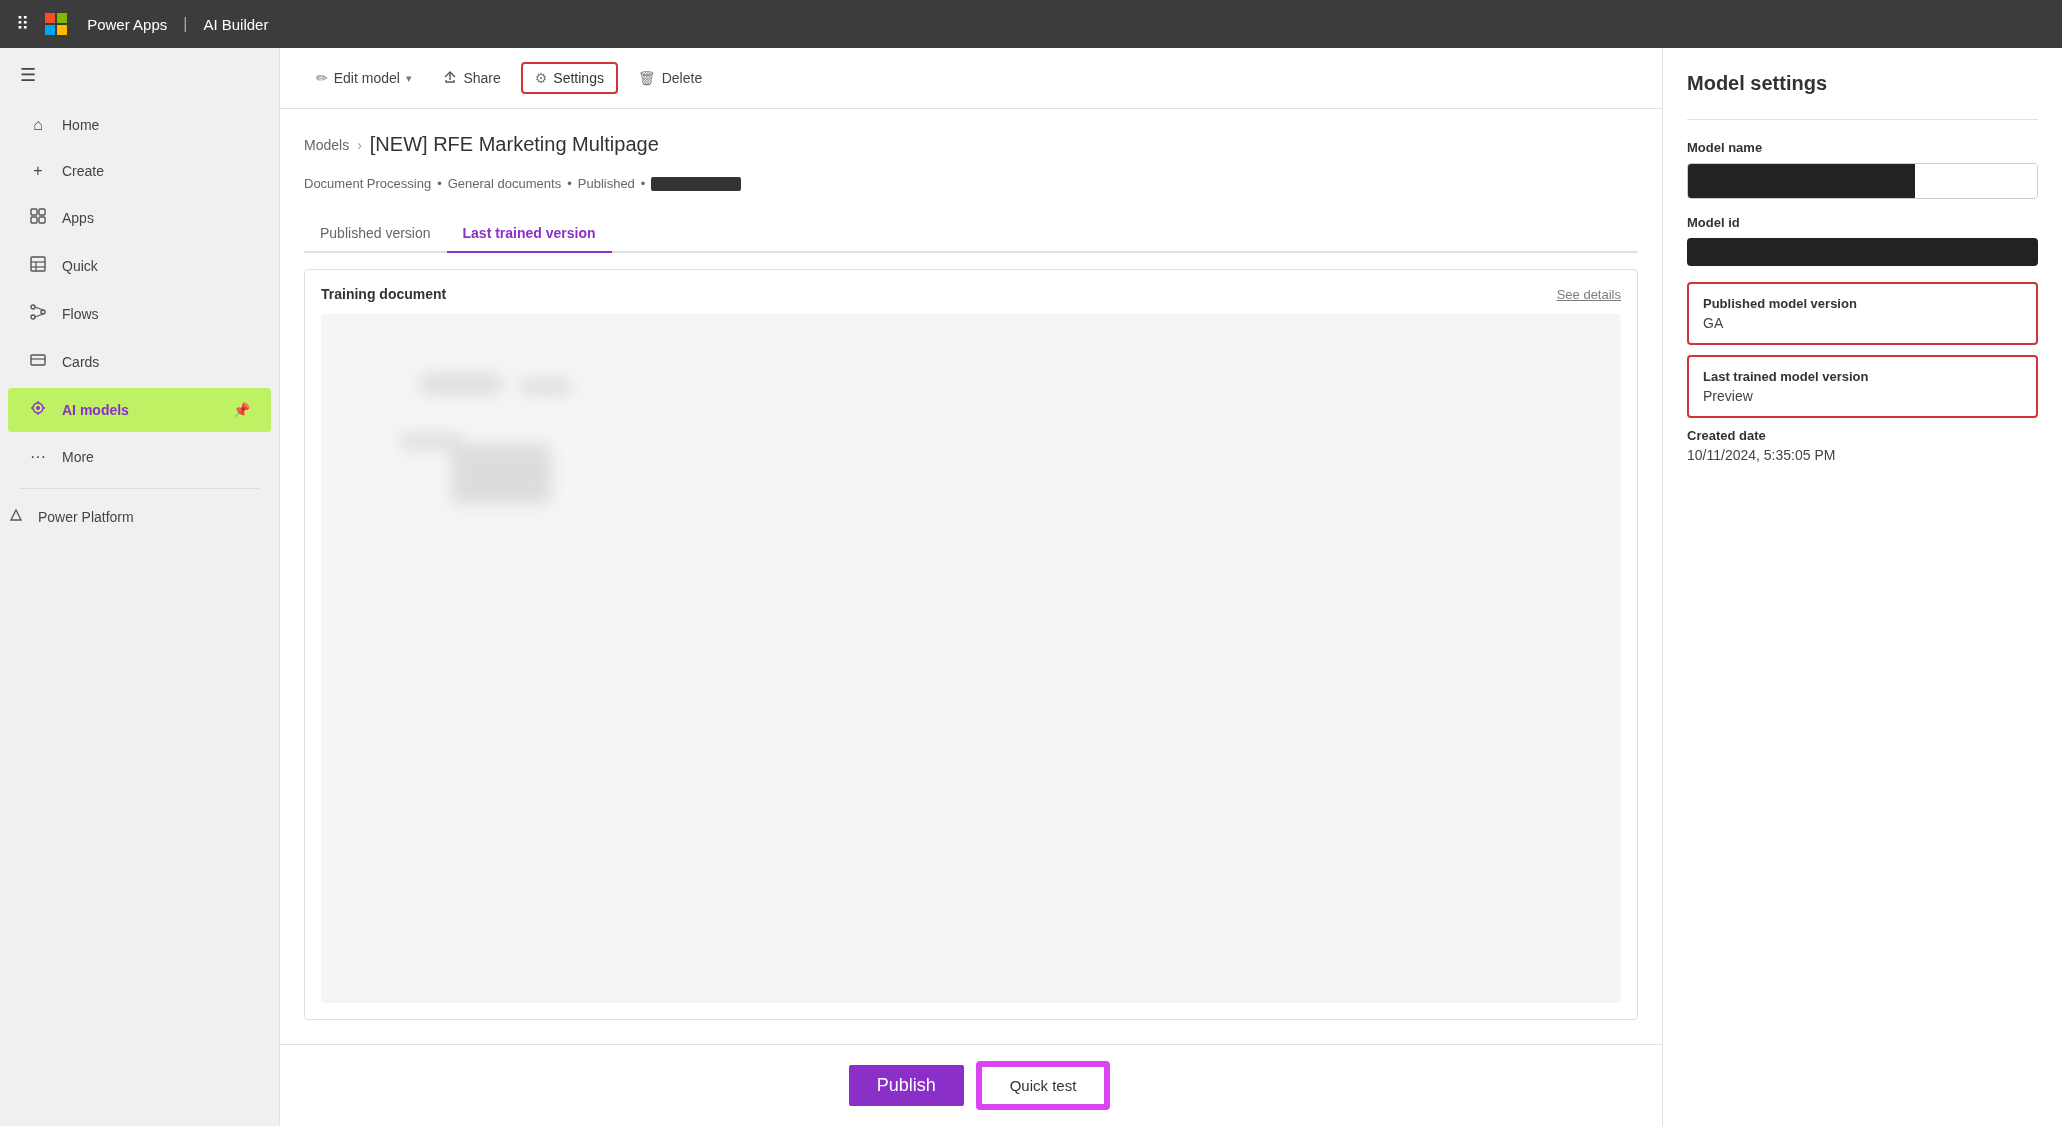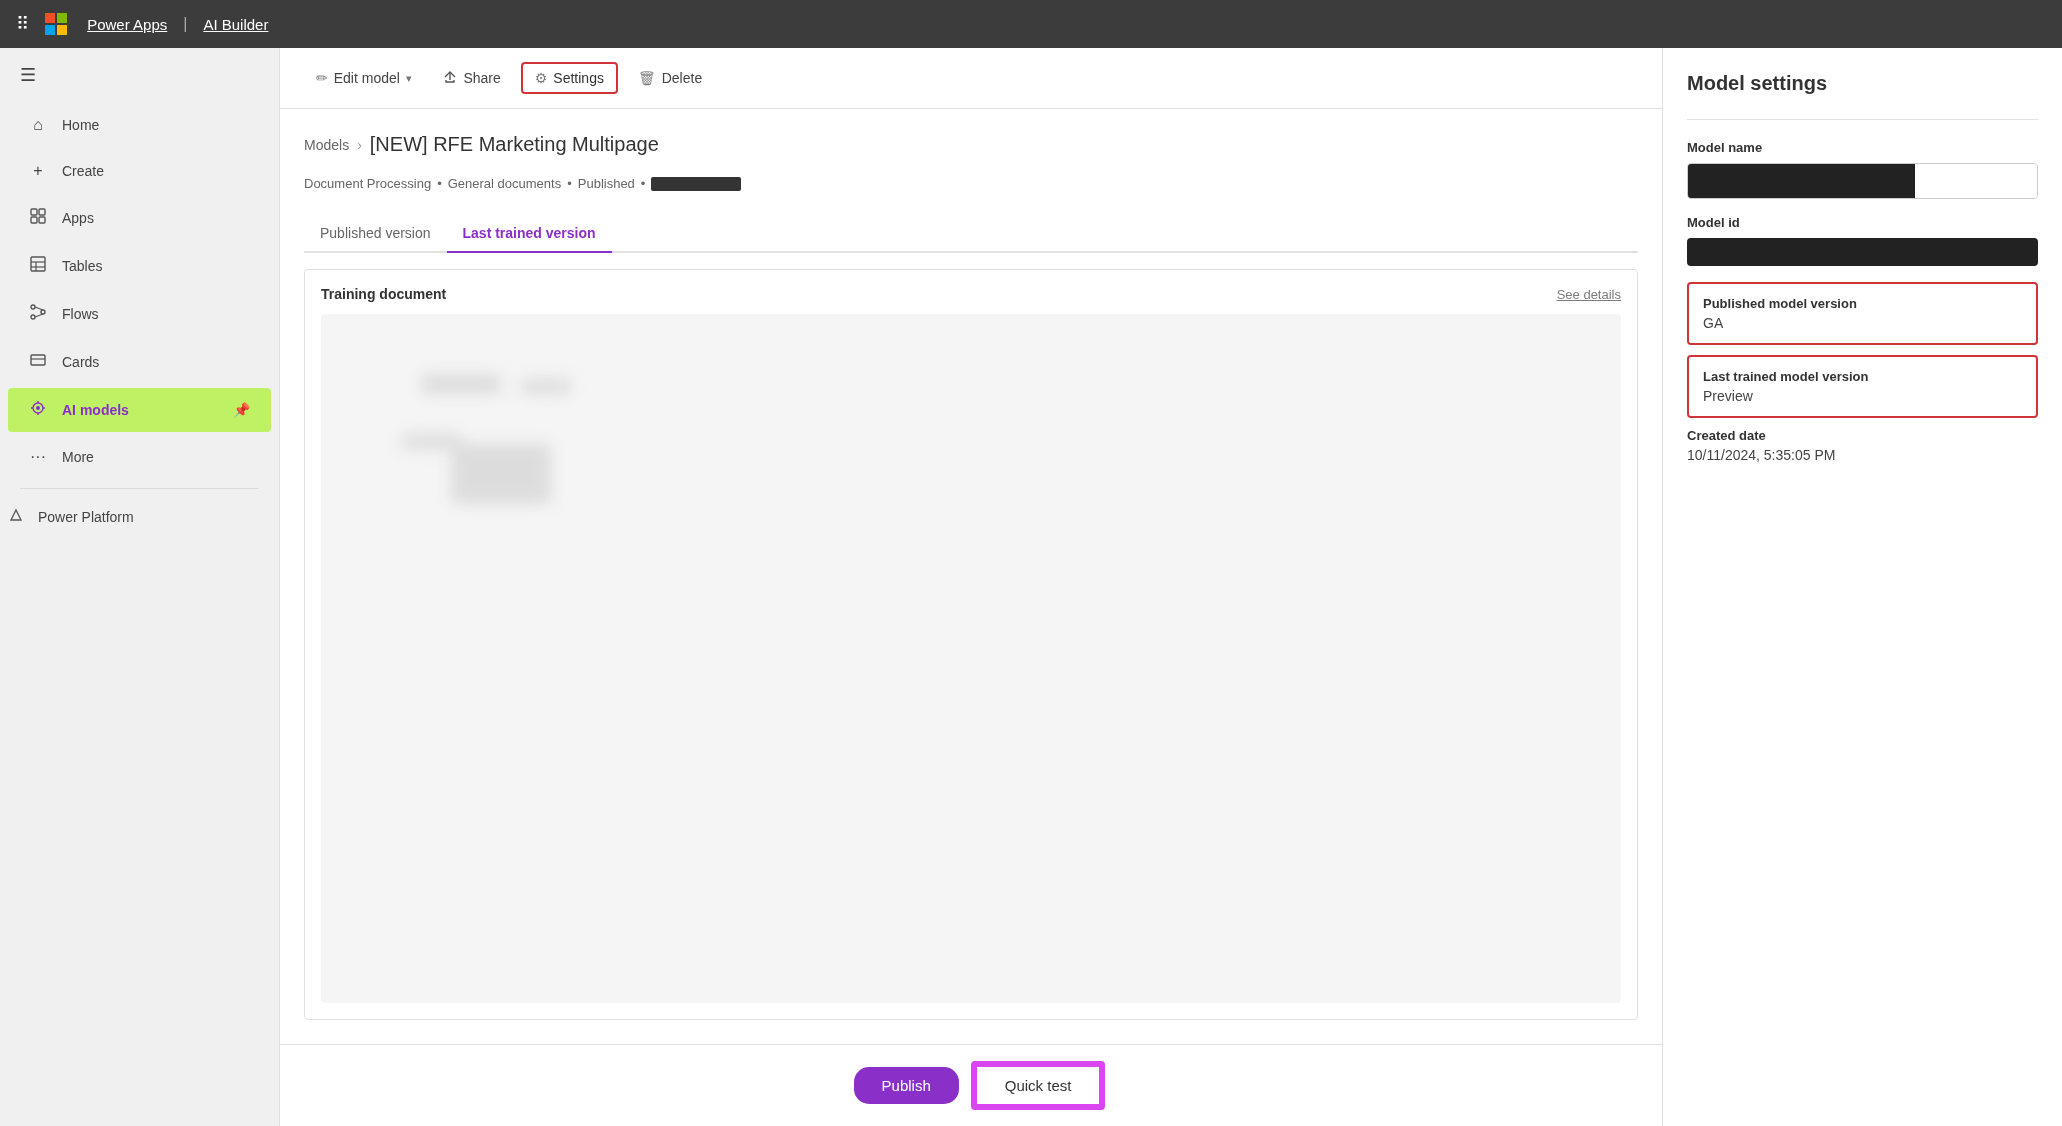--- a/index.html
+++ b/index.html
@@ -23,21 +23,20 @@
     }
     .ms-logo {
       display: flex;
       gap: 2px;
       margin-right: 8px;
     }
     .topbar-title {
       color: white;
       font-size: 15px;
       font-weight: 400;
-      text-decoration: underline;
     }
     .topbar-sep {
       color: #aaa;
       font-size: 16px;
       margin: 0 4px;
     }
 
     
     .main-layout {
       display: flex;
@@ -275,22 +274,22 @@
       padding: 16px 24px;
       border-top: 1px solid #e0e0e0;
       background: white;
       flex-shrink: 0;
     }
     .btn-primary {
       background: #8b2fc9;
       color: white;
       border: none;
       padding: 10px 28px;
-      font-size: 15px;
-      border-radius: 15px;
+      font-size: 18px;
+      border-radius: 2px;
       cursor: pointer;
       font-weight: 500;
       margin-left: 17px;
     }
     .btn-secondary {
       background: white;
       color: #333;
       border: 6px solid #d946ef;
       padding: 10px 28px;
       font-size: 15px;
@@ -426,21 +425,21 @@
     </div>
     <div class="sidebar-item">
       <span class="icon">
         <svg width="16" height="16" viewBox="0 0 16 16" fill="none">
           <rect x="1" y="1" width="14" height="14" rx="1" stroke="#555" stroke-width="1.4" fill="none"></rect>
           <line x1="1" y1="6" x2="15" y2="6" stroke="#555" stroke-width="1.2"></line>
           <line x1="1" y1="11" x2="15" y2="11" stroke="#555" stroke-width="1.2"></line>
           <line x1="6" y1="6" x2="6" y2="15" stroke="#555" stroke-width="1.2"></line>
         </svg>
       </span>
-      <span>Tables</span>
+      <span>Quick</span>
     </div>
     <div class="sidebar-item">
       <span class="icon">
         <svg width="16" height="16" viewBox="0 0 16 16" fill="none">
           <circle cx="3" cy="3" r="2" stroke="#555" stroke-width="1.4" fill="none"></circle>
           <circle cx="13" cy="8" r="2" stroke="#555" stroke-width="1.4" fill="none"></circle>
           <circle cx="3" cy="13" r="2" stroke="#555" stroke-width="1.4" fill="none"></circle>
           <line x1="5" y1="3" x2="13" y2="6" stroke="#555" stroke-width="1.2"></line>
           <line x1="5" y1="13" x2="13" y2="10" stroke="#555" stroke-width="1.2"></line>
         </svg>

